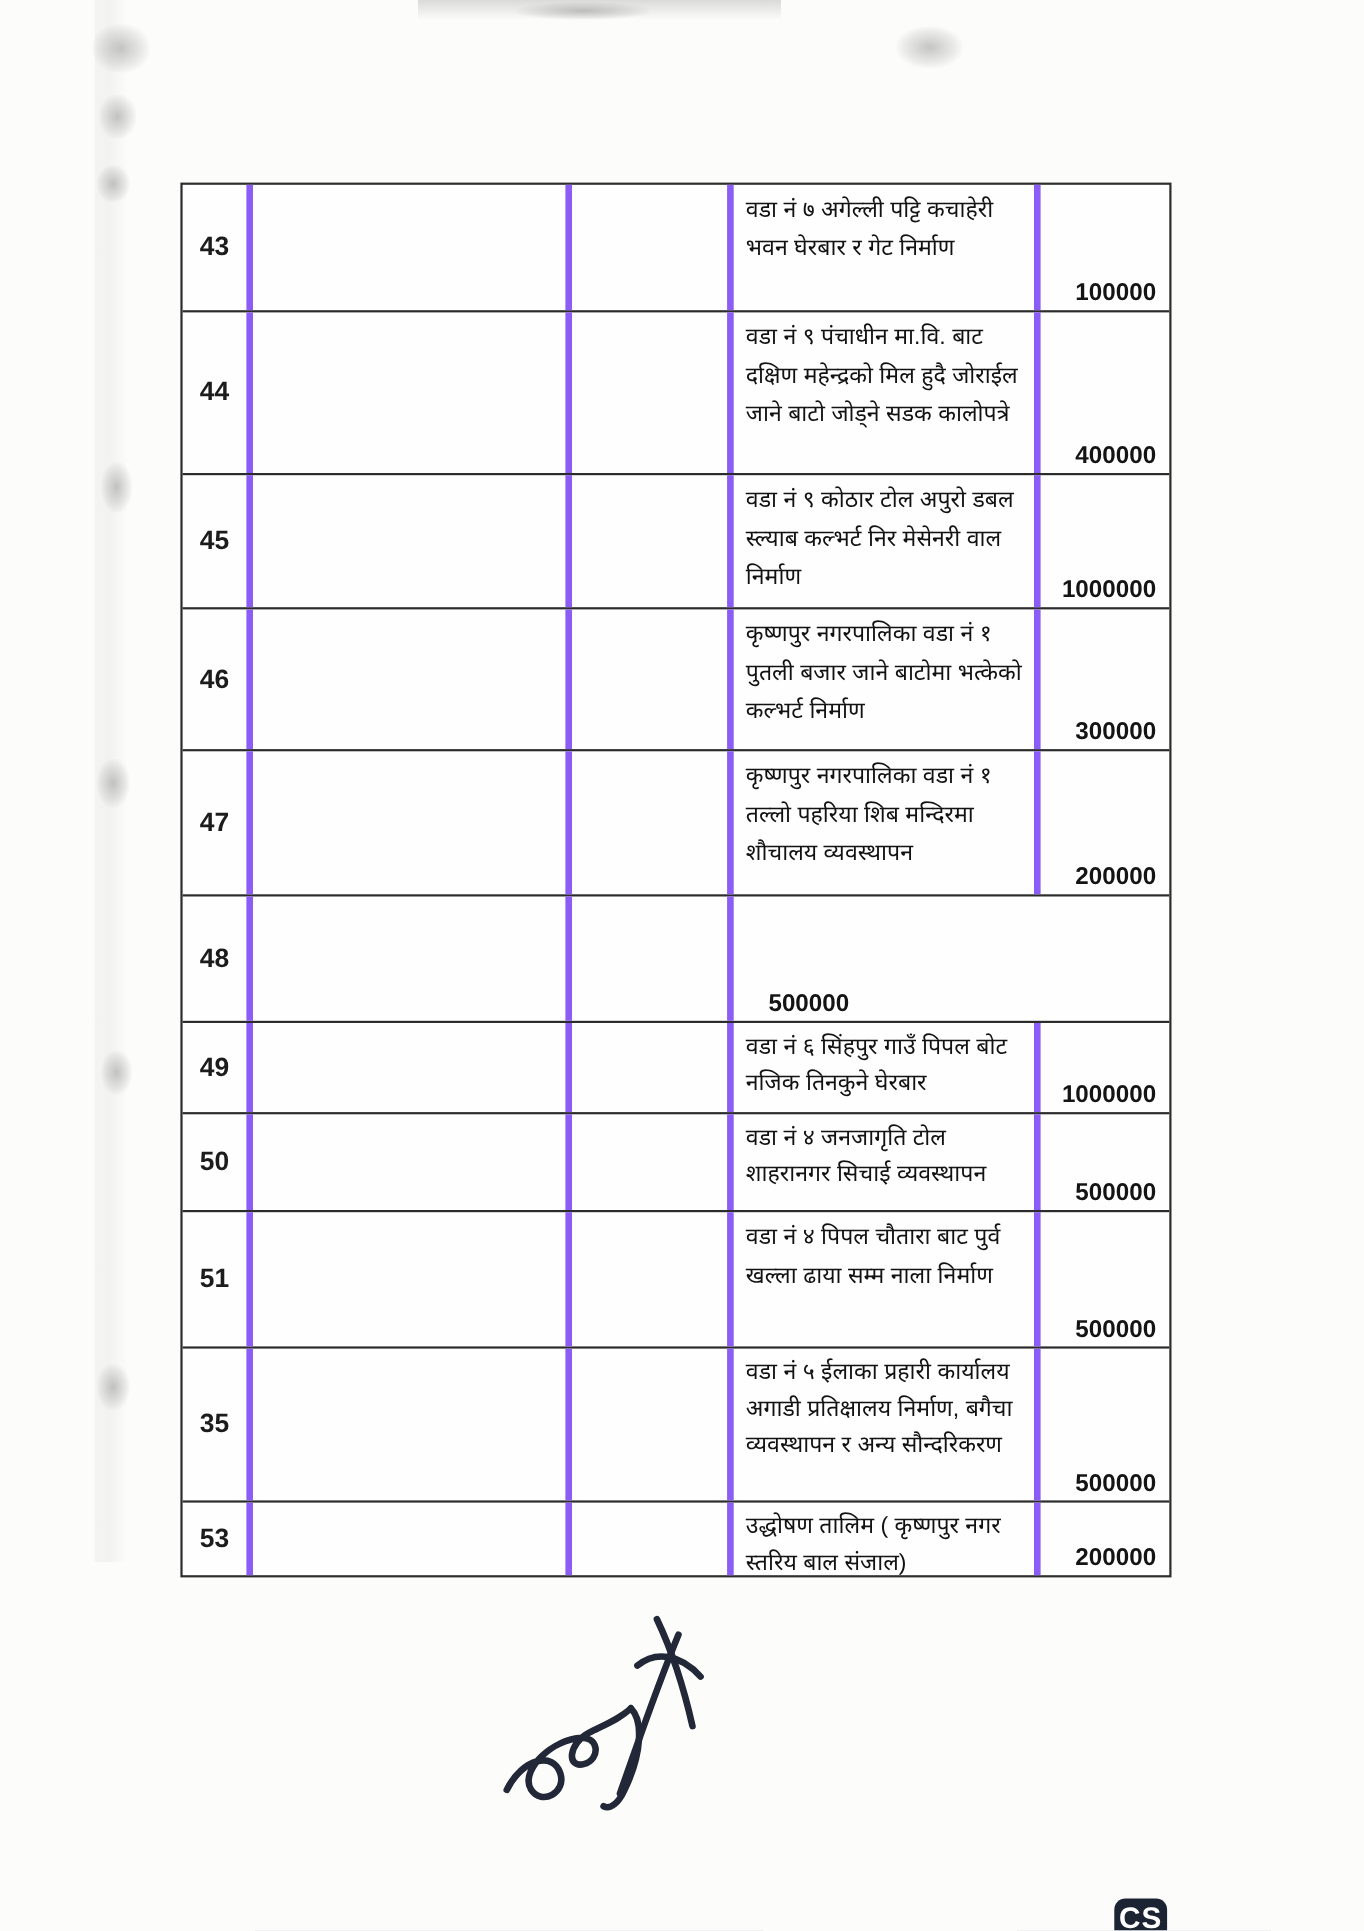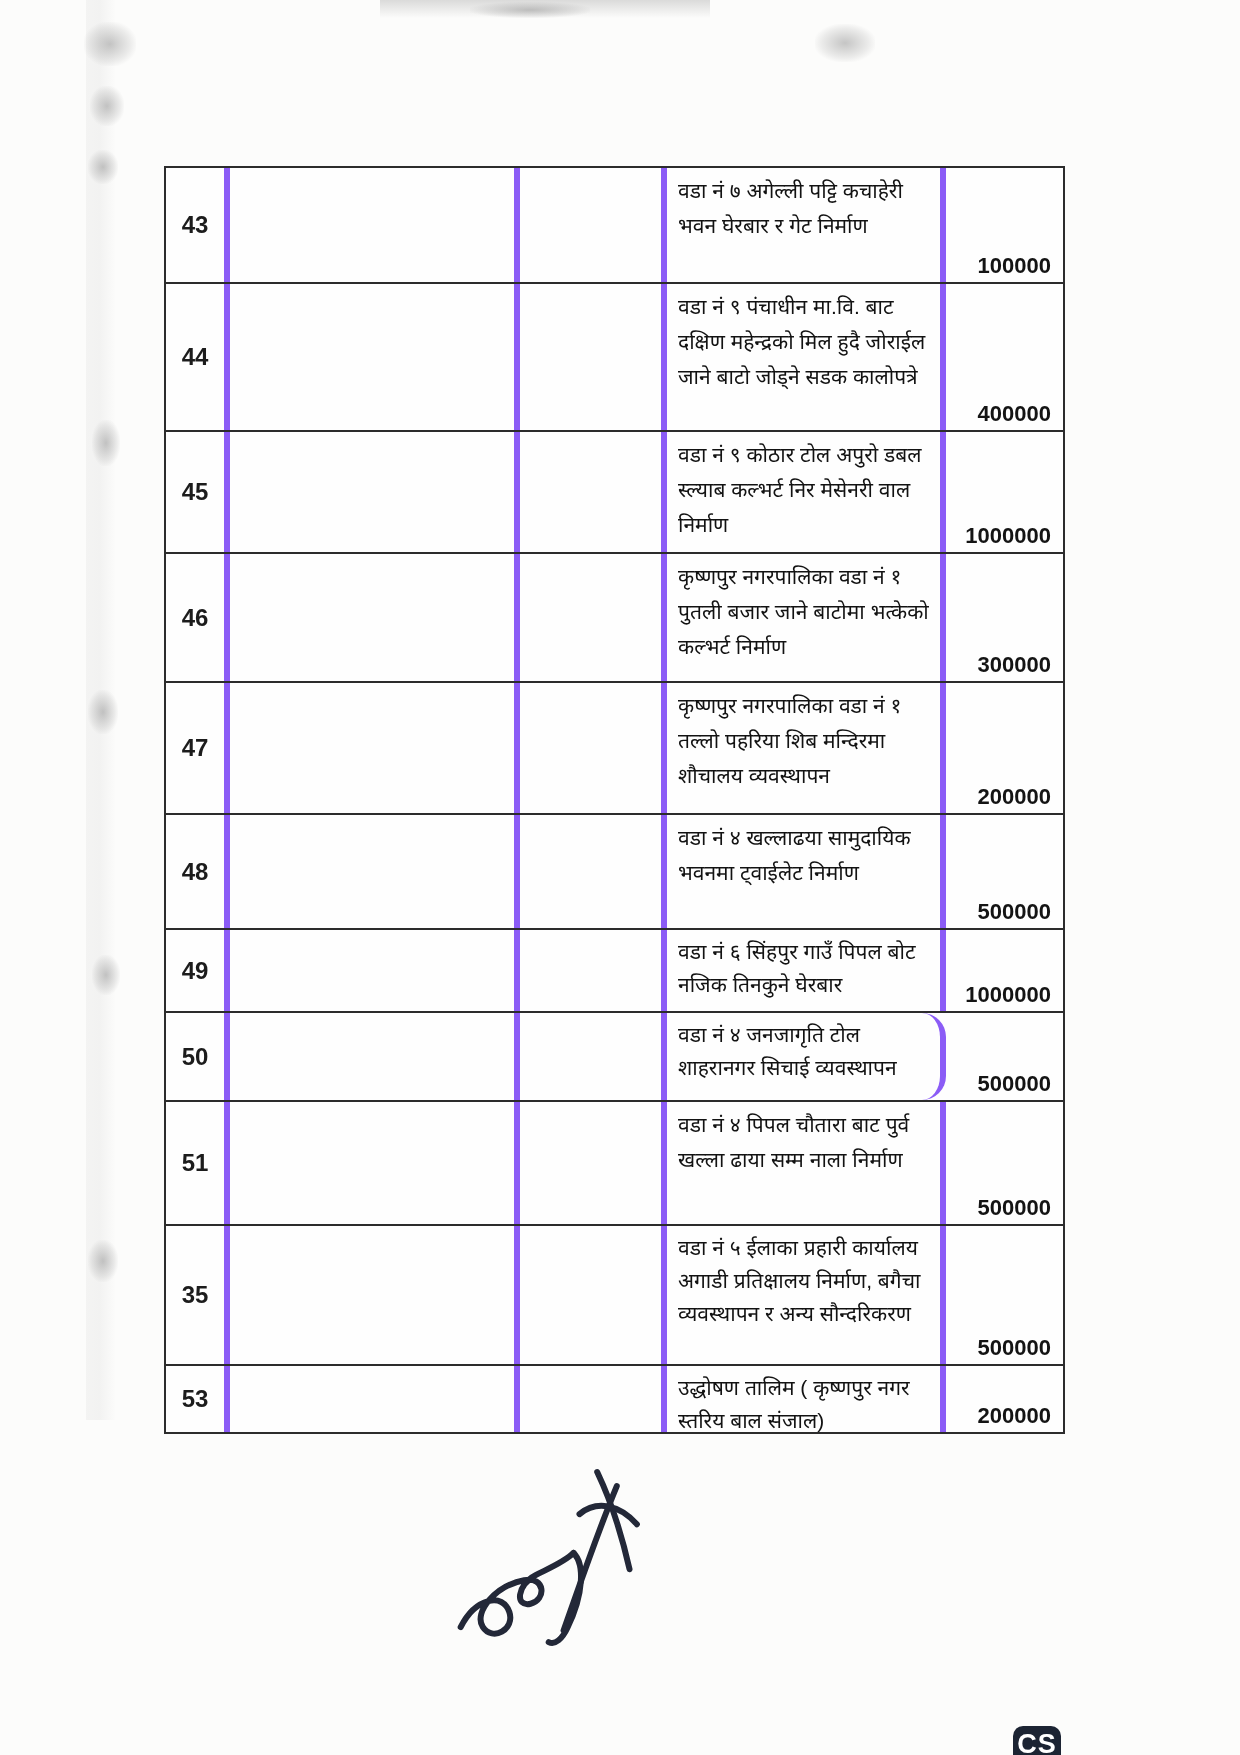--- a/index.html
+++ b/index.html
@@ -120,37 +120,36 @@
       <div class="cell c-b1"></div>
       <div class="cell c-b2"></div>
       <div class="cell c-desc">कृष्णपुर नगरपालिका वडा नं १ तल्लो पहरिया शिब मन्दिरमा शौचालय व्यवस्थापन</div>
       <div class="cell c-amt">200000</div>
     </div>
 
     <div class="t-row" style="height:115px;">
       <div class="cell c-sn">48</div>
       <div class="cell c-b1"></div>
       <div class="cell c-b2"></div>
-      <div class="cell c-desc">वडा नं ४ खल्लाढया सामुदायिक भवनमा ट्वाईलेट निर्माण</div>
       <div class="cell c-amt">500000</div>
     </div>
 
     <div class="t-row" style="height:83px;">
       <div class="cell c-sn">49</div>
       <div class="cell c-b1"></div>
       <div class="cell c-b2"></div>
       <div class="cell c-desc" style="line-height:33px;">वडा नं ६ सिंहपुर गाउँ पिपल बोट नजिक तिनकुने घेरबार</div>
       <div class="cell c-amt">1000000</div>
     </div>
 
     <div class="t-row" style="height:89px;">
       <div class="cell c-sn">50</div>
       <div class="cell c-b1"></div>
       <div class="cell c-b2"></div>
-      <div class="cell c-desc" style="line-height:33px;border-radius:24px;">वडा नं ४ जनजागृति टोल शाहरानगर सिचाई व्यवस्थापन</div>
+      <div class="cell c-desc" style="line-height:33px;">वडा नं ४ जनजागृति टोल शाहरानगर सिचाई व्यवस्थापन</div>
       <div class="cell c-amt">500000</div>
     </div>
 
     <div class="t-row" style="height:124px;">
       <div class="cell c-sn">51</div>
       <div class="cell c-b1"></div>
       <div class="cell c-b2"></div>
       <div class="cell c-desc">वडा नं ४ पिपल चौतारा बाट पुर्व खल्ला ढाया सम्म नाला निर्माण</div>
       <div class="cell c-amt">500000</div>
     </div>

